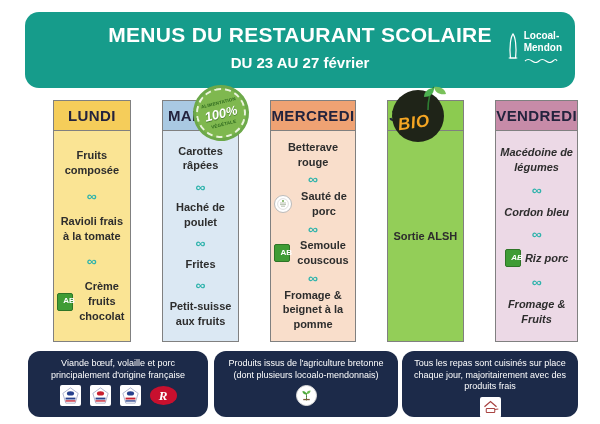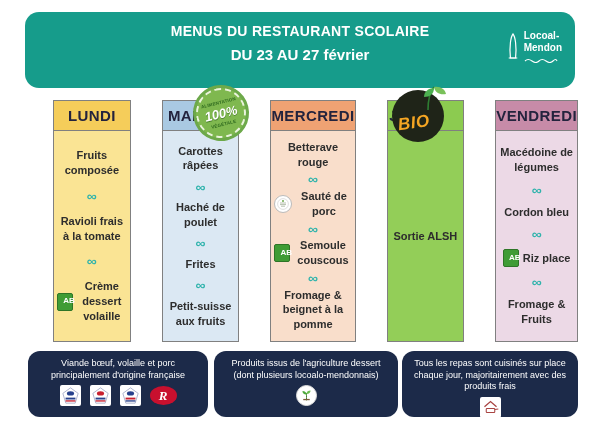--- a/index.html
+++ b/index.html
@@ -8,41 +8,41 @@
     width:600px; height:424px; position:relative; overflow:hidden;
     background:#ffffff;
     font-family:"Liberation Sans", sans-serif;
   }
 
   
   .banner {
     position:absolute; left:25px; top:12px; width:550px; height:76px;
     background:#169C8B; border-radius:14px; color:#fff;
   }
-  .banner-title { text-align:center; font-weight:bold; font-size:14px; margin-top:11px; letter-spacing:.3px; }
+  .banner-title { text-align:center; font-weight:bold; font-size:21px; margin-top:11px; letter-spacing:.3px; }
   .banner-sub   { text-align:center; font-weight:bold; font-size:15px; margin-top:7px; }
   .commune-logo { position:absolute; right:13px; top:18px; display:flex; align-items:center; gap:5px; }
   .logo-text { font-size:10px; font-weight:bold; line-height:1.2; text-align:left; }
 
   
   .table { position:absolute; left:25px; top:100px; width:553px; height:242px; display:flex; gap:3px; }
   .col { flex:1; display:flex; flex-direction:column; border:1px solid #808080;margin-left:28px; }
   .col-header {
     height:30px; line-height:29px; text-align:center; font-weight:bold;
     font-size:15px; color:#23233d; border-bottom:1px solid #808080; letter-spacing:.4px;
   }
   .col-body {
     flex:1; display:flex; flex-direction:column; justify-content:space-evenly; align-items:center;
     padding:6px 3px; font-size:11px; font-weight:bold; color:#2d2d2d; text-align:center; line-height:1.35;
   }
   .c0 .col-header{background:#F5CD5A;} .c0 .col-body{background:#FAE494;}
   .c1 .col-header{background:#A9C9E2; padding-right:14px;} .c1 .col-body{background:#DBE8F3;}
   .c2 .col-header{background:#EFA273;} .c2 .col-body{background:#F9DECB;}
   .c3 .col-header{background:#8CCB50; padding-right:26px;} .c3 .col-body{background:#93CE58; justify-content:center;}
-  .c4 .col-header{background:#C78BA8;} .c4 .col-body{background:#ECD9E6;}
+  .c4 .col-header{background:#C78BA8;} .c4 .col-body{background:#ECD9E6;font-style:italic;}
 
   .sep { color:#2FB3AC; font-size:14px; font-weight:bold; line-height:1; }
   .with-icon { display:flex; align-items:center; justify-content:center; gap:4px; }
   .ab-logo {
     width:16px; height:18px; flex:0 0 auto; background:#3F9C35; border:1px solid #2e7527; border-radius:2px;
     color:#fff; font-size:8px; font-weight:bold; display:flex; align-items:center; justify-content:center;padding-left:8px;
   }
   .meat-badge {
     width:18px; height:18px; flex:0 0 auto; background:#fff; border:1px solid #bbb; border-radius:50%;
     display:flex; align-items:center; justify-content:center;
@@ -113,21 +113,21 @@
 
   <div class="col c0">
     <div class="col-header">LUNDI</div>
     <div class="col-body">
       <div>Fruits composée</div>
       <div class="sep">∞</div>
       <div>Ravioli frais à la tomate</div>
       <div class="sep">∞</div>
       <div class="with-icon">
         <span class="ab-logo">AB</span>
-        <span>Crème dessert volaille</span>
+        <span>Crème fruits chocolat</span>
       </div>
     </div>
   </div>
 
   <div class="col c1">
     <div class="col-header">MARDI</div>
     <div class="col-body">
       <div>Carottes râpées</div>
       <div class="sep">∞</div>
       <div>Haché de poulet</div>
@@ -172,21 +172,21 @@
 
   <div class="col c4">
     <div class="col-header">VENDREDI</div>
     <div class="col-body">
       <div>Macédoine de légumes</div>
       <div class="sep">∞</div>
       <div>Cordon bleu</div>
       <div class="sep">∞</div>
       <div class="with-icon">
         <span class="ab-logo">AB</span>
-        <span>Riz place</span>
+        <span>Riz porc</span>
       </div>
       <div class="sep">∞</div>
       <div>Fromage &amp; Fruits</div>
     </div>
   </div>
 </div>
 
 <div class="veggie-badge">
   <div class="vb-small">ALIMENTATION</div>
   <div class="vb-big">100%</div>
@@ -229,21 +229,21 @@
           <ellipse cx="10" cy="7.5" rx="4.2" ry="2.6" fill="#27418C"></ellipse>
           <rect x="4.2" y="12.5" width="11.6" height="2.2" fill="#C8202F"></rect>
           <rect x="4.2" y="15.6" width="11.6" height="1.6" fill="#27418C"></rect>
         </svg>
     </span>
     <span class="lr-logo">R</span>
   </div>
 </div>
 
 <div class="fbox fb1">
-  <div class="ftext">Produits issus de l'agriculture dessert (dont plusieurs locoalo-mendonnais)</div>
+  <div class="ftext">Produits issus de l'agriculture bretonne (dont plusieurs locoalo-mendonnais)</div>
   <div class="flogos">
     <span class="round-logo">
       <svg width="13" height="13" viewBox="0 0 16 16">
           <path d="M8 14 C8 9 8 7 8 5" fill="none" stroke="#3F7D2C" stroke-width="1.2"></path>
           <path d="M8 7 C4.5 7 3 5 3 2.5 C6 2.5 8 4 8 7 Z" fill="#4CA93B"></path>
           <path d="M8 6 C11.5 6 13 4 13 1.8 C10 1.8 8 3.2 8 6 Z" fill="#6CBF52"></path>
           <rect x="4" y="12.2" width="8" height="1.6" fill="#7a5b3a"></rect>
         </svg>
     </span>
   </div>

